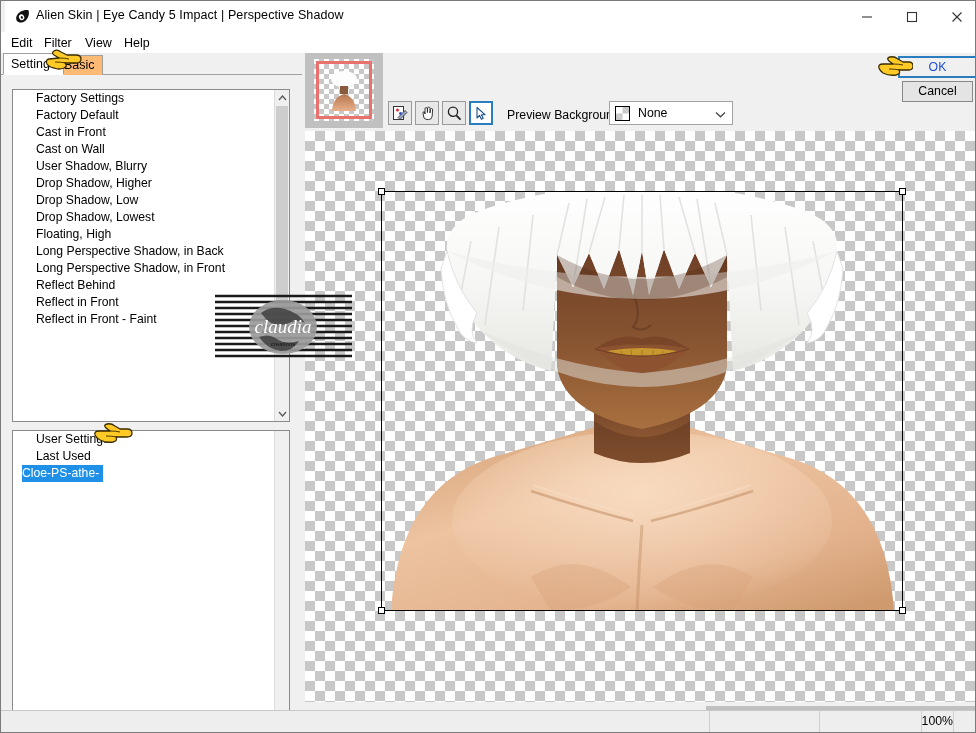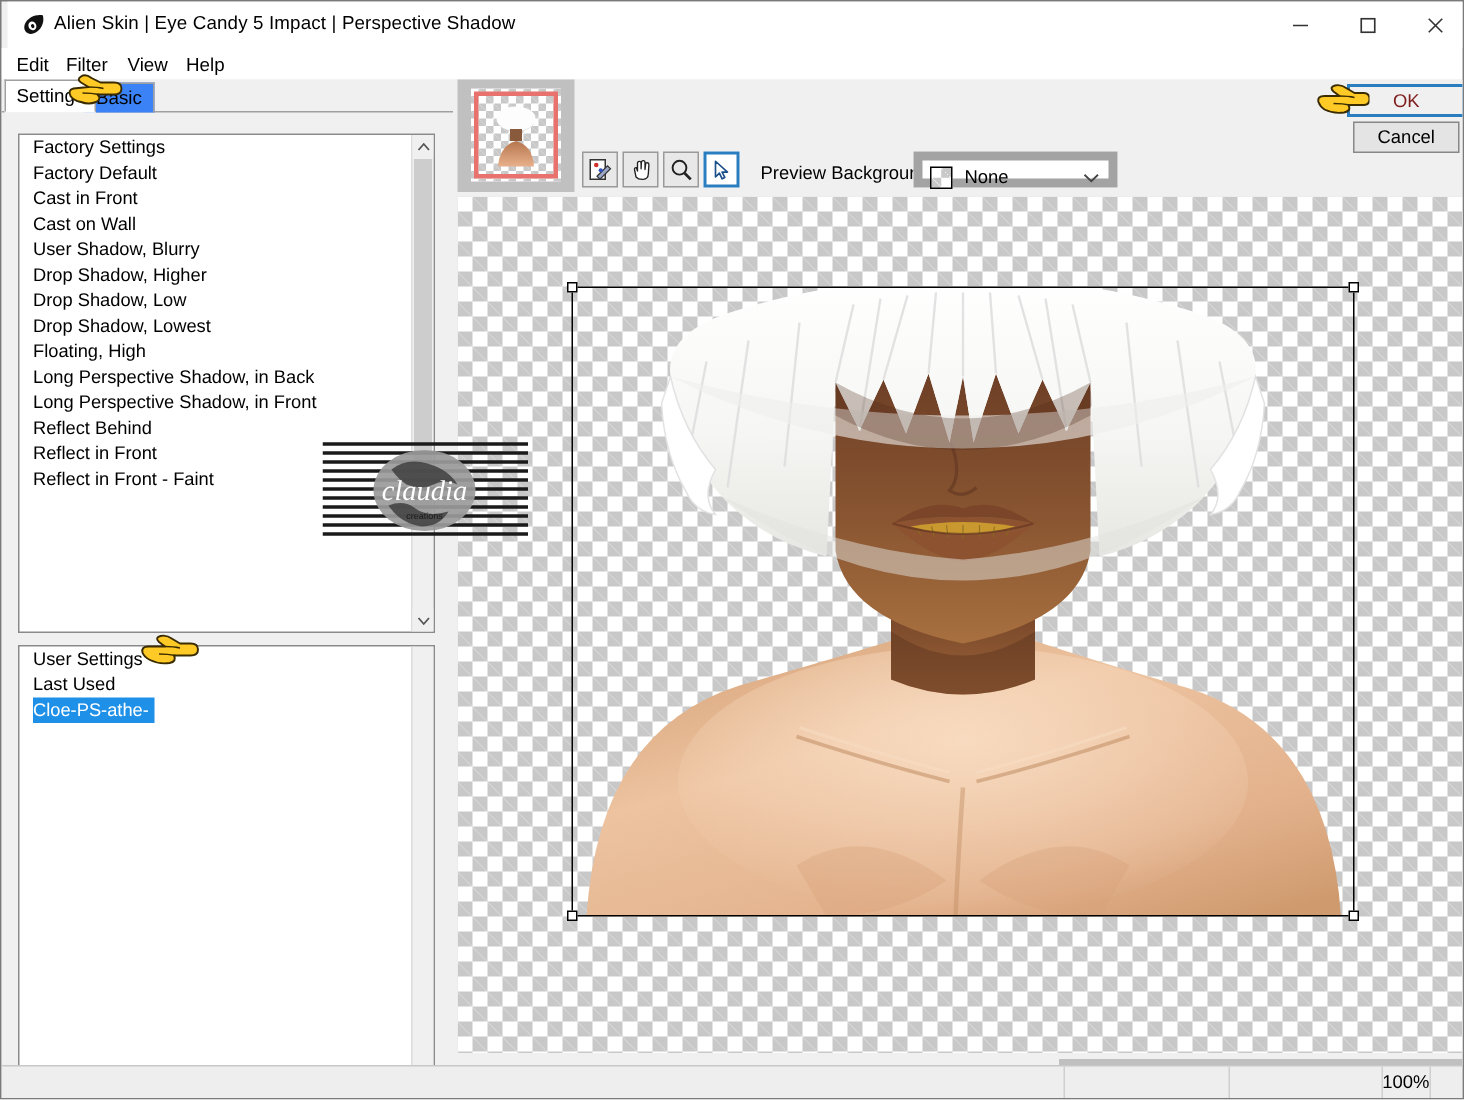--- a/index.html
+++ b/index.html
@@ -108,21 +108,21 @@
   .tab {
     position: absolute;
     top: 2px;
     height: 20px;
     box-sizing: border-box;
     font-size: 12.5px;
     line-height: 19px;
     padding: 0 7px;
     border: 1px solid #a0a0a0;
     border-bottom: none;
-    background: #3b82f6;
+    background: #fdba74;
     color: #000;
     white-space: nowrap;
   }
   .tab.active {
     background: #ffffff;
     top: 0px;
     height: 22px;
     line-height: 21px;
     z-index: 3;
     border-bottom: 1px solid #ffffff;
@@ -147,21 +147,21 @@
     position: absolute;
     left: 0; top: 0;
     right: 15px;
     bottom: 0;
     overflow: hidden;
   }
   .list-row {
     height: 17px;
     line-height: 17px;
     font-size: 12.2px;
-    padding-left: 9px;
+    padding-left: 23px;
     color: #000;
     white-space: nowrap;
     overflow: hidden;
   }
   .list-row.selected {
     background: #1e90e8;
     color: #ffffff;
     display: inline-block;
     padding-right: 4px;
     margin-left: 9px;
@@ -280,24 +280,24 @@
   .pbg-label {
     position: absolute;
     left: 205px; top: 55px;
     font-size: 12.3px;
     color: #000;
     white-space: nowrap;
   }
   .pbg-select {
     position: absolute;
     left: 307px; top: 48px;
-    width: 136px;
+    width: 124px;
     height: 24px;
     background: #ffffff;
-    border: 6px solid #a3a3a3;
+    border: 1px solid #a3a3a3;
     box-sizing: border-box;
     text-align: right;
   }
   .pbg-swatch {
     position: absolute;
     left: 5px; top: 4px;
     width: 15px; height: 15px;
     border: 1px solid #000;
     box-sizing: border-box;
     background-image:
@@ -368,21 +368,21 @@
   .ok-btn {
     position: absolute;
     left: 897px; top: 55px;
     width: 79px; height: 22px;
     background: #f0f0f0;
     border: 2px solid #2a7ec0;
     box-sizing: border-box;
     font-size: 12.3px;
     line-height: 18px;
     text-align: center;
-    color: #7f1d1d;
+    color: #1d4ed8;
     z-index: 20;
   }
   .cancel-btn {
     position: absolute;
     left: 901px; top: 80px;
     width: 71px; height: 21px;
     background: #e4e4e4;
     border: 1px solid #888888;
     box-sizing: border-box;
     font-size: 12.3px;

